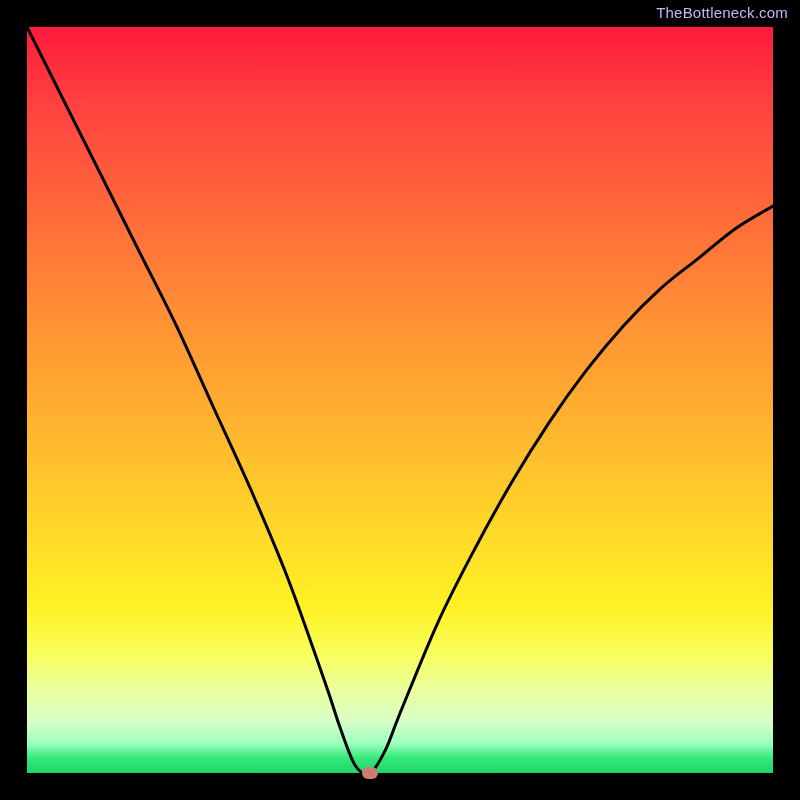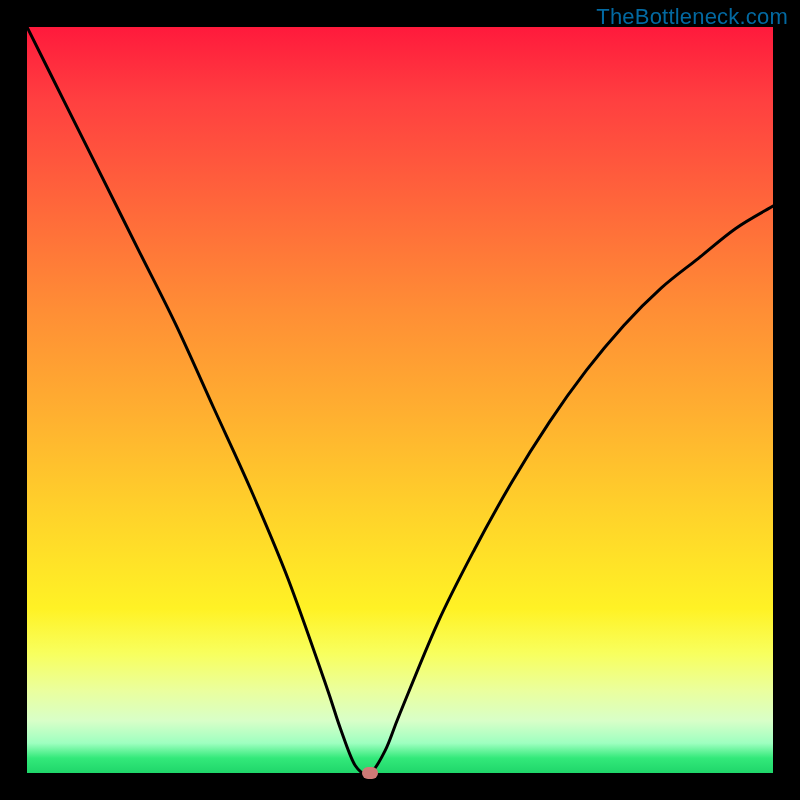--- a/index.html
+++ b/index.html
@@ -41,23 +41,23 @@
       #eaff9e 89%,
       #d8ffc8 93%,
       #9effc0 96%,
       #33e97a 98%,
       #1fd66a 100%);
   }
   .watermark {
     position: absolute;
     top: 4px;
     right: 12px;
-    color: #0369a1;
+    color: #c4b5fd;
     font-family: Arial, Helvetica, sans-serif;
-    font-size: 22px;
+    font-size: 15px;
     letter-spacing: 0.2px;
     user-select: none;
     margin-left: 24px;
   }
   svg.curve {
     position: absolute;
     inset: 0;
     width: 746px;
     height: 746px;
   }

